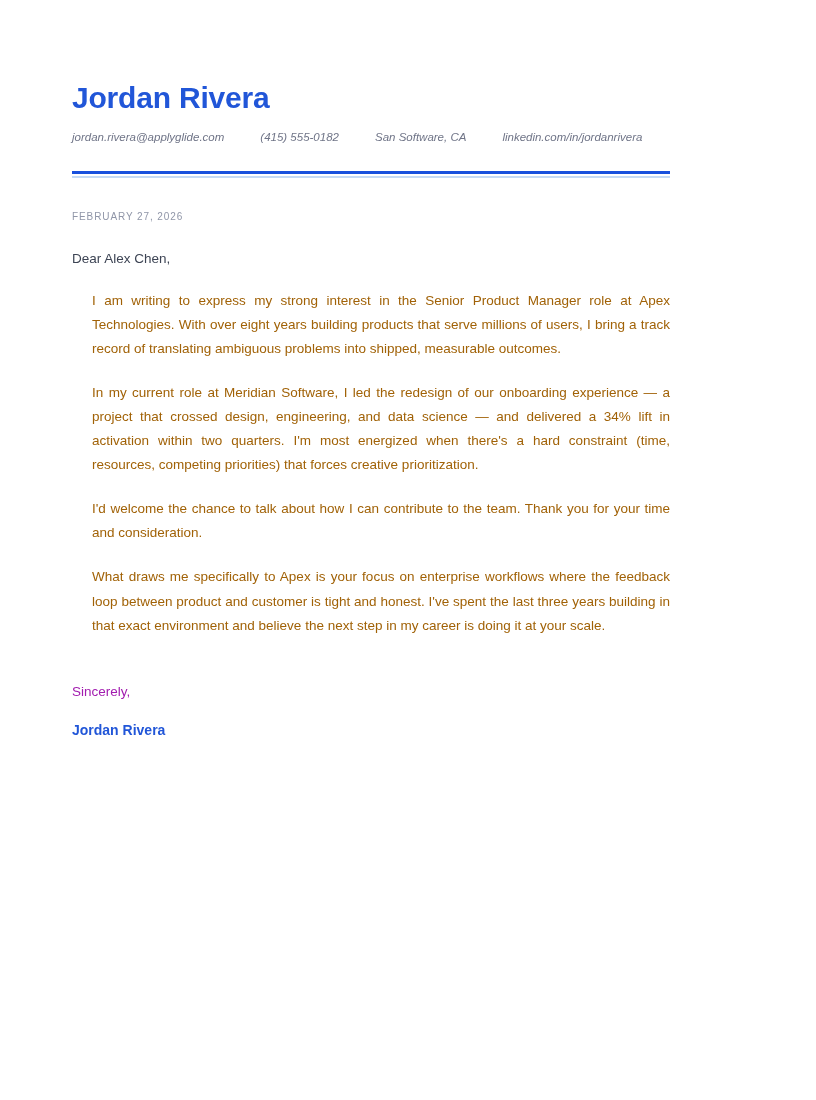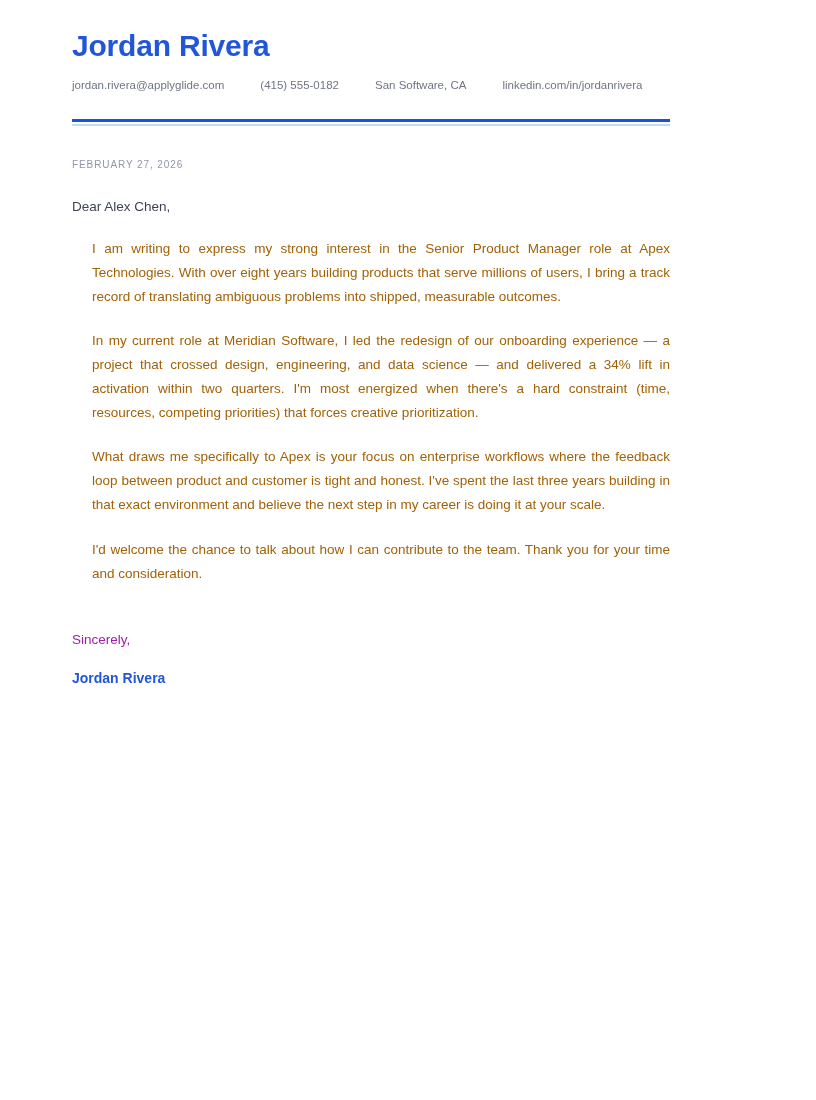--- a/index.html
+++ b/index.html
@@ -12,21 +12,21 @@
     height: 1100px;
     font-family: "Liberation Sans", sans-serif;
     color: #3d4454;
     -webkit-font-smoothing: antialiased;
   }
 
   .page {
     width: 742px;
     height: 1100px;
     box-sizing: border-box;
-    padding: 24px 72px 0 72px;
+    padding: 76px 72px 0 72px;
     background: #ffffff;
     position: relative;
   }
 
   
   .letterhead {
     padding-top: 5px;
   }
 
   .candidate-name {
@@ -44,20 +44,21 @@
     color: #6f7487;
     line-height: 1.4;
     display: flex;
     flex-direction: row;
     align-items: baseline;
     flex-wrap: wrap;
   }
   .contact-item {
     margin-right: 36px;
     white-space: nowrap;
+    font-style: italic;
   }
   .contact-item:last-child { margin-right: 4px; }
 
   
   .rule-wrap {
     margin-top: 26px;
   }
   .rule-strong {
     height: 3px;
     background: #1950dd;
@@ -137,21 +138,21 @@
   </div>
 
   <div class="date-line">FEBRUARY 27, 2026</div>
 
   <div class="salutation">Dear Alex Chen,</div>
 
   <p class="body-paragraph">I am writing to express my strong interest in the Senior Product Manager role at Apex Technologies. With over eight years building products that serve millions of users, I bring a track record of translating ambiguous problems into shipped, measurable outcomes.</p>
 
   <p class="body-paragraph">In my current role at Meridian Software, I led the redesign of our onboarding experience — a project that crossed design, engineering, and data science — and delivered a 34% lift in activation within two quarters. I'm most energized when there's a hard constraint (time, resources, competing priorities) that forces creative prioritization.</p>
 
+  <p class="body-paragraph">I'd welcome the chance to talk about how I can contribute to the team. Thank you for your time and consideration.</p>
+
   <p class="body-paragraph">What draws me specifically to Apex is your focus on enterprise workflows where the feedback loop between product and customer is tight and honest. I've spent the last three years building in that exact environment and believe the next step in my career is doing it at your scale.</p>
-
-  <p class="body-paragraph">I'd welcome the chance to talk about how I can contribute to the team. Thank you for your time and consideration.</p>
 
   <div class="closing-line">Sincerely,</div>
 
   <div class="signature-name">Jordan Rivera</div>
 
 </div>
 
 </body></html>

